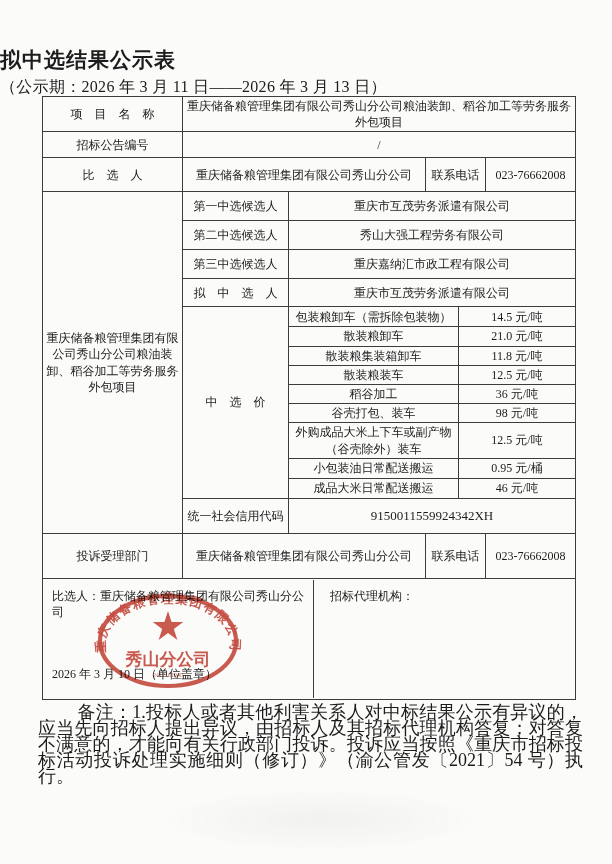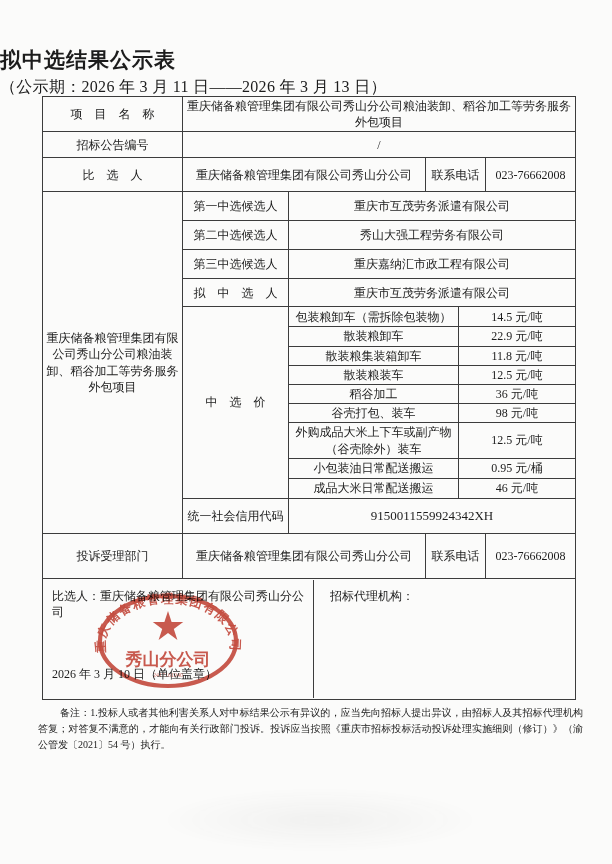--- a/index.html
+++ b/index.html
@@ -31,21 +31,21 @@
   }
   td.left-big{line-height:1.75;padding:2px 8px;}
   td.bottom-cell{padding:0;vertical-align:top;}
   .bottom-wrap{display:flex;height:118px;}
   .bottom-left{width:268px;position:relative;text-align:left;padding:8px 4px 7px 6px;
     border-right:1px solid #3c3c3c;box-sizing:border-box;font-size:12px;}
   .bottom-right{flex:1;text-align:left;padding:8px 0 0 16px;font-size:12px;}
   .date-line{position:absolute;left:6px;bottom:16px;font-size:12px;white-space:nowrap;}
   .notes{
     position:absolute;left:38px;top:705px;width:545px;
-    font-size:10px;line-height:15.9px;text-align:justify;
+    font-size:18px;line-height:15.9px;text-align:justify;
   }
   .notes p{margin:0;text-indent:2.2em;}
   .stamp{
     position:absolute;left:93px;top:591px;
     mix-blend-mode:multiply;opacity:.9;
     pointer-events:none;
   }
   .watermark{
     position:absolute;left:160px;top:788px;width:320px;height:64px;
     background:radial-gradient(ellipse at center, rgba(60,60,60,0.05), rgba(60,60,60,0) 70%);
@@ -100,21 +100,21 @@
     <td>拟　中　选　人</td>
     <td colspan="4">重庆市互茂劳务派遣有限公司</td>
   </tr>
   <tr style="height:20px">
     <td rowspan="9">中　选　价</td>
     <td colspan="2">包装粮卸车（需拆除包装物）</td>
     <td colspan="2">14.5 元/吨</td>
   </tr>
   <tr style="height:19px">
     <td colspan="2">散装粮卸车</td>
-    <td colspan="2">22.9 元/吨</td>
+    <td colspan="2">21.0 元/吨</td>
   </tr>
   <tr style="height:18px">
     <td colspan="2">散装粮集装箱卸车</td>
     <td colspan="2">11.8 元/吨</td>
   </tr>
   <tr style="height:18px">
     <td colspan="2">散装粮装车</td>
     <td colspan="2">12.5 元/吨</td>
   </tr>
   <tr style="height:18px">

